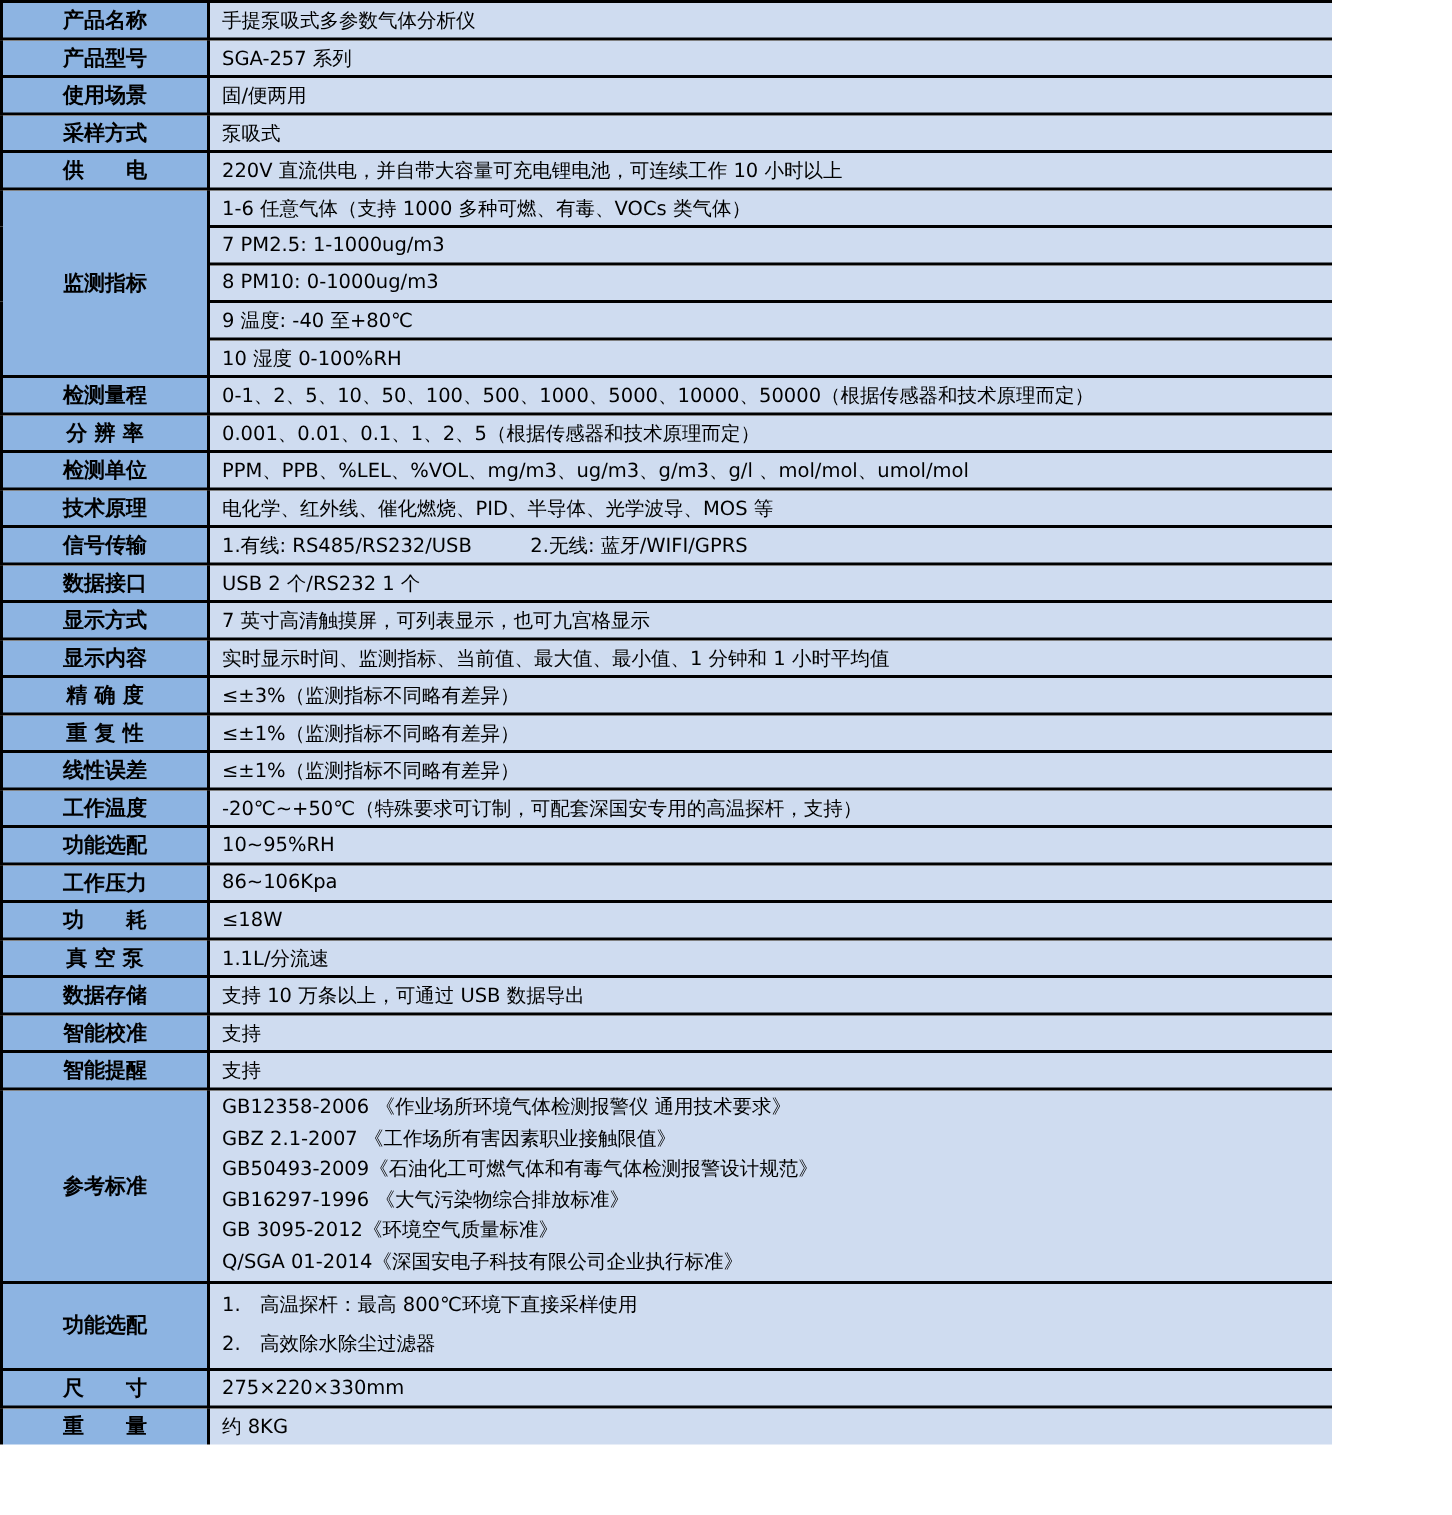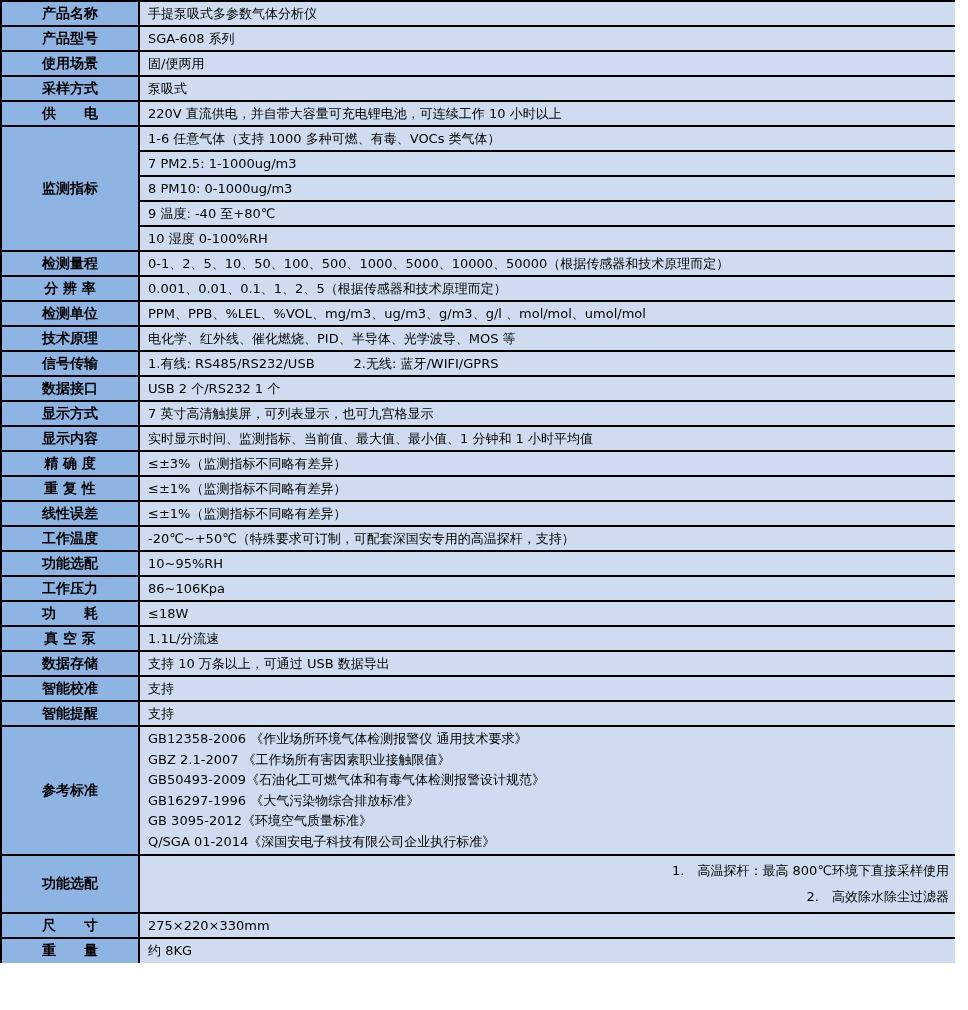--- a/index.html
+++ b/index.html
@@ -7,21 +7,21 @@
     padding: 0;
     background: #ffffff;
     width: 968px;
     height: 1010px;
     overflow: hidden;
     font-family: "DejaVu Sans", sans-serif;
   }
   table.spec {
     border-collapse: collapse;
     table-layout: fixed;
-    width: 955px;
+    width: 888px;
     margin: 0;
   }
   col.label-col { width: 138px; }
   th, td {
     border: 2px solid #000000;
     vertical-align: middle;
     color: #000000;
     overflow: hidden;
   }
   th {
@@ -39,39 +39,39 @@
     border-right: none;
   }
   tr { height: 25px; }
   tr.lines-row-6 { height: 124px; }
   tr.lines-row-2 { height: 52px; padding-left: 44px; }
   td.multiline {
     padding-top: 2px;
     padding-bottom: 2px;
   }
   tr.lines-row-6 td.multiline div { line-height: 20.5px; }
-  tr.lines-row-2 td.multiline div { line-height: 26px; text-align: right; }
+  tr.lines-row-2 td.multiline div { line-height: 26px; }
   tr:last-child th, tr:last-child td { border-bottom: none; }
 </style>
 </head>
 <body>
 
 <table class="spec">
   <colgroup>
     <col class="label-col">
     <col>
   </colgroup>
   <tbody>
       <tr>
         <th>产品名称</th>
         <td>手提泵吸式多参数气体分析仪</td>
       </tr>
       <tr>
         <th>产品型号</th>
-        <td>SGA-608 系列</td>
+        <td>SGA-257 系列</td>
       </tr>
       <tr>
         <th>使用场景</th>
         <td>固/便两用</td>
       </tr>
       <tr>
         <th>采样方式</th>
         <td>泵吸式</td>
       </tr>
       <tr>

